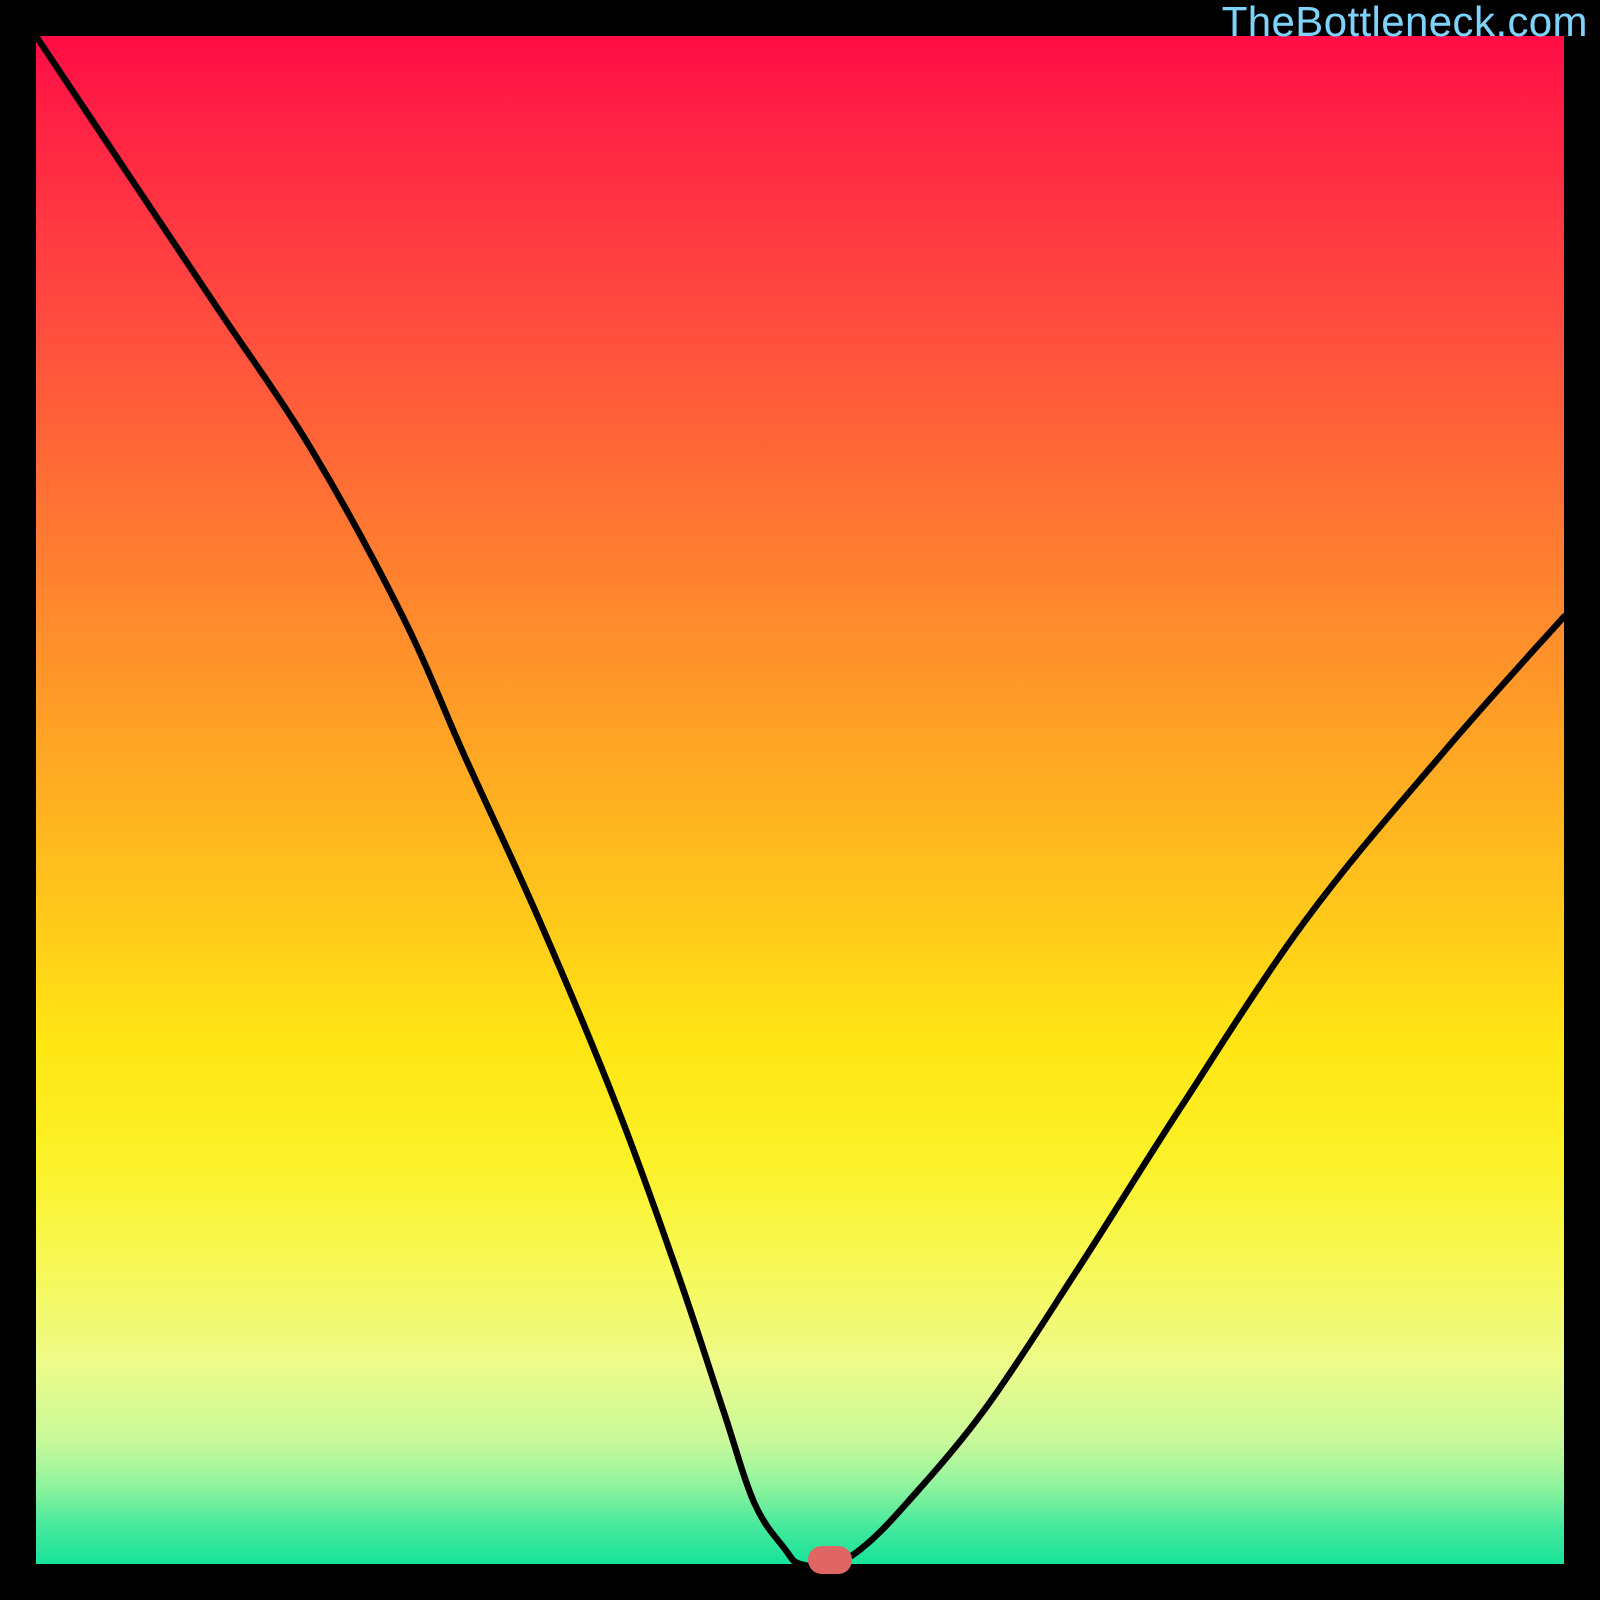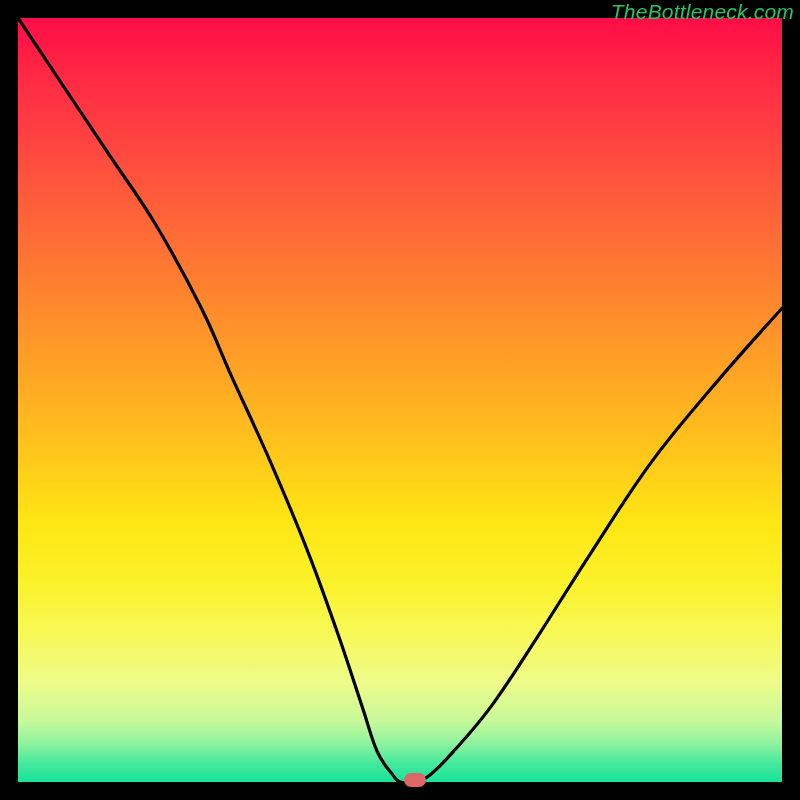--- a/index.html
+++ b/index.html
@@ -57,25 +57,24 @@
     width: 22px;
     height: 14px;
     border-radius: 7px;
     background: #e06666;
     
   }
   .watermark {
     position: absolute;
     top: 0px;
     right: 6px;
-    color: #22c55e;
+    color: #7dd3fc;
     font-size: 21px;
     letter-spacing: 0.2px;
     user-select: none;
-    font-style: italic;
   }
 </style>
 </head>
 <body>
 
 <div class="frame">
 
   <div class="plot">
 
     <svg class="curve" viewBox="0 0 764 764" preserveAspectRatio="none">

